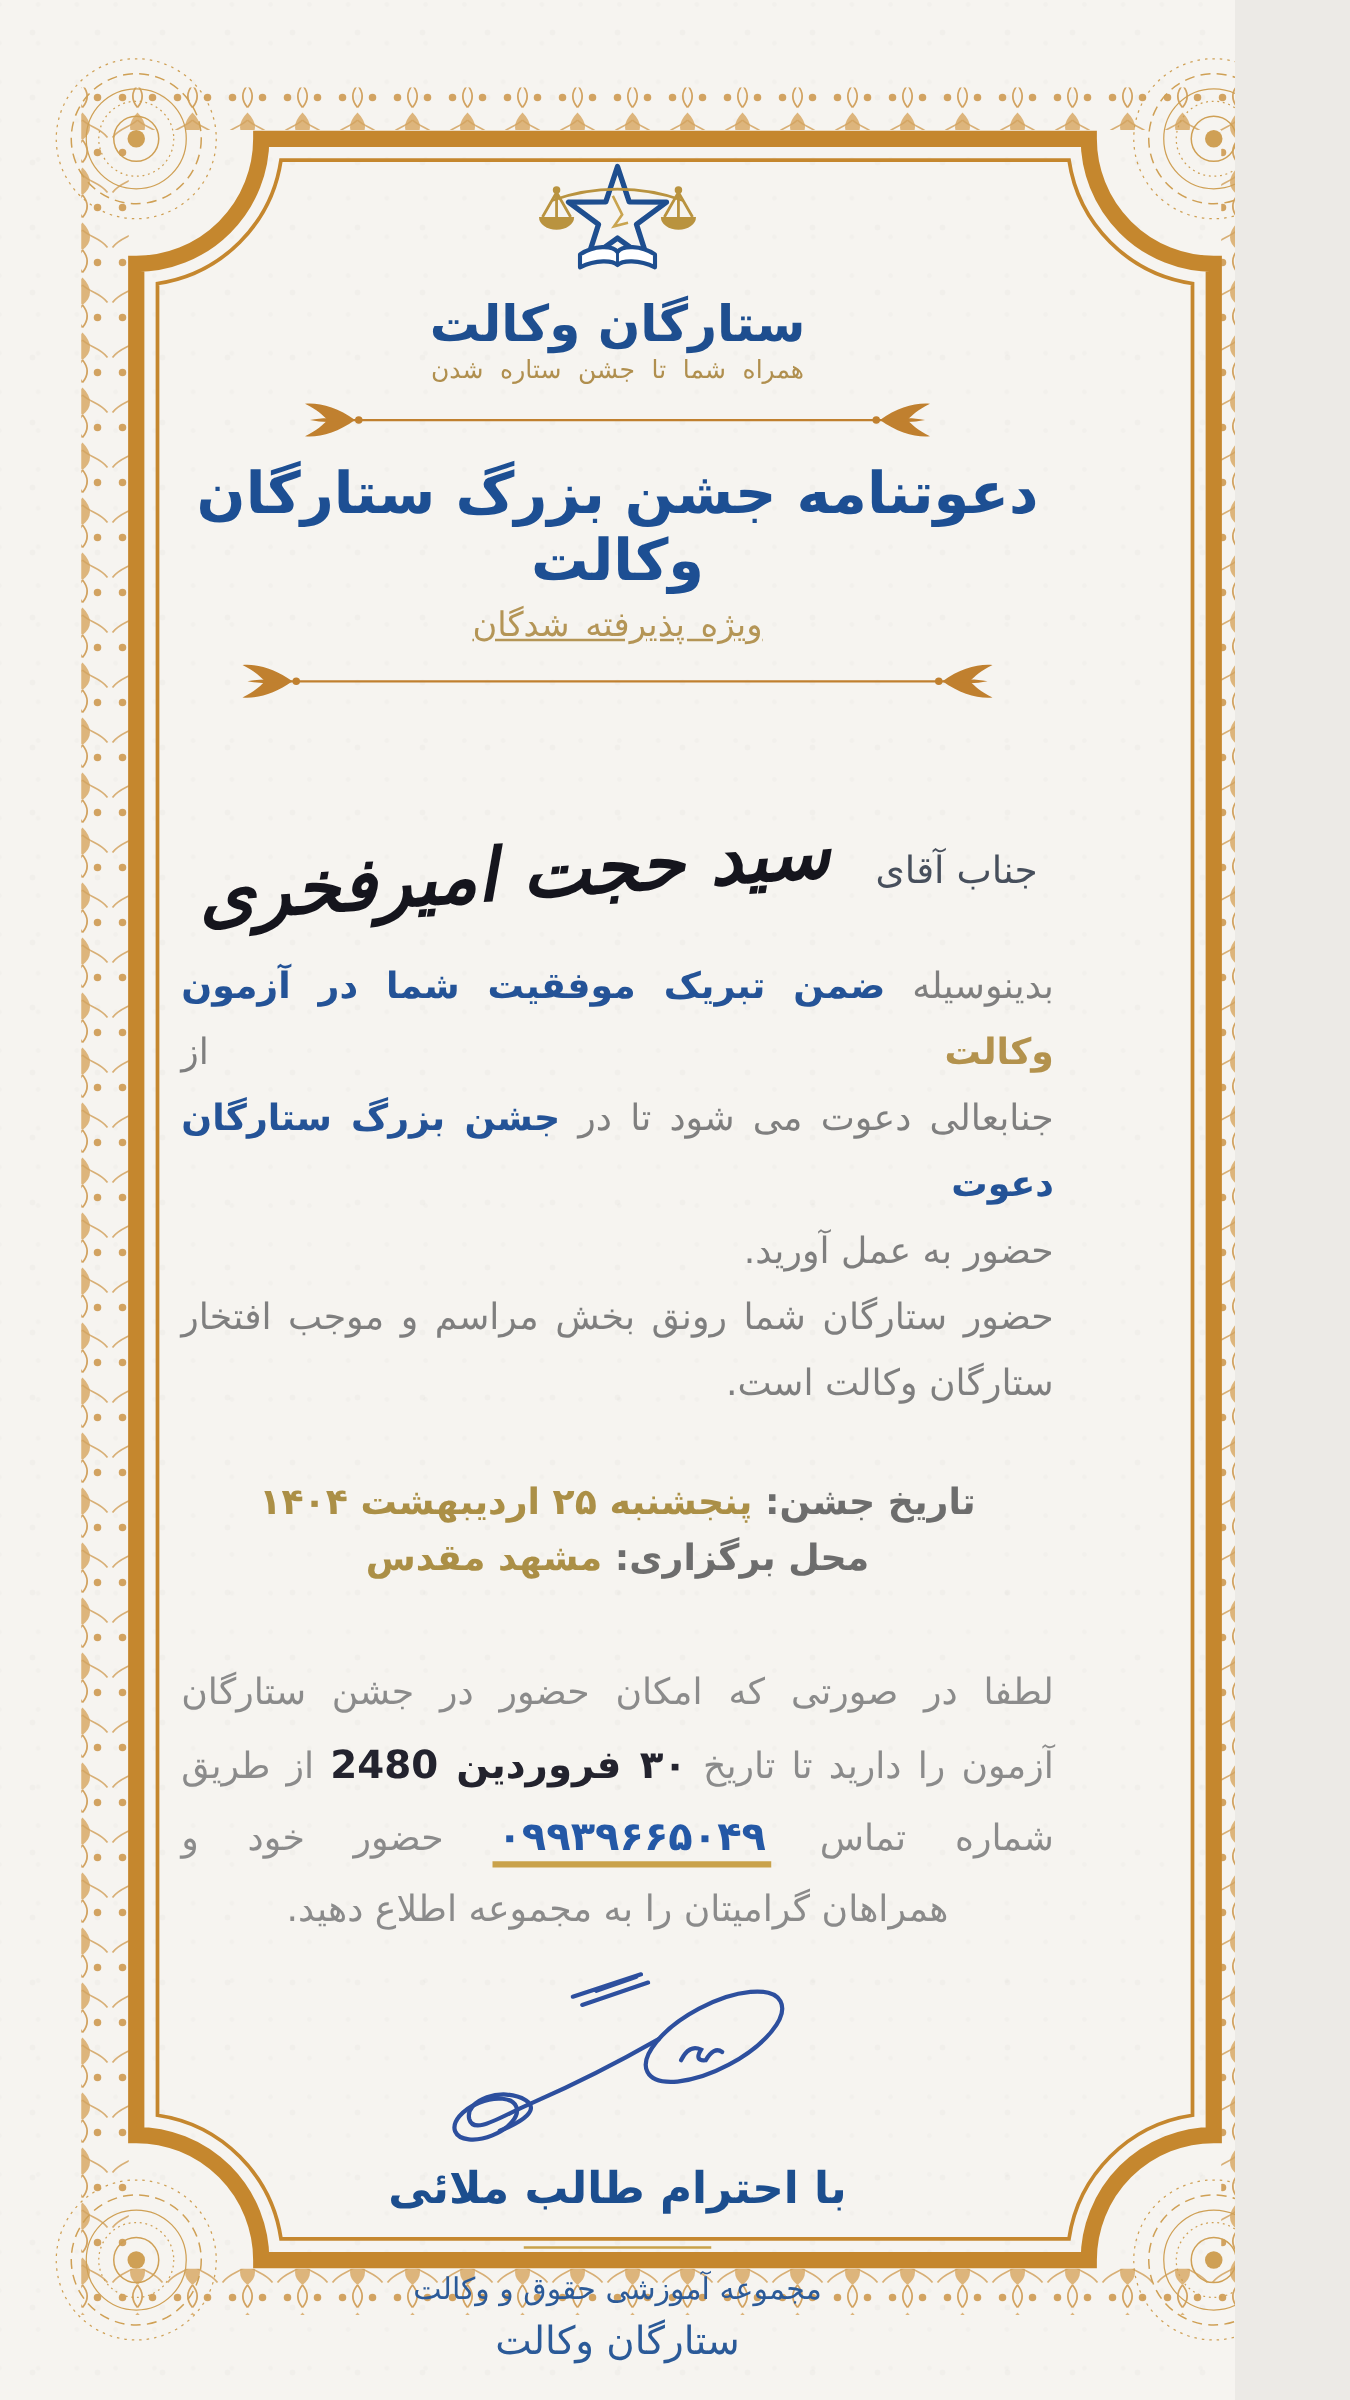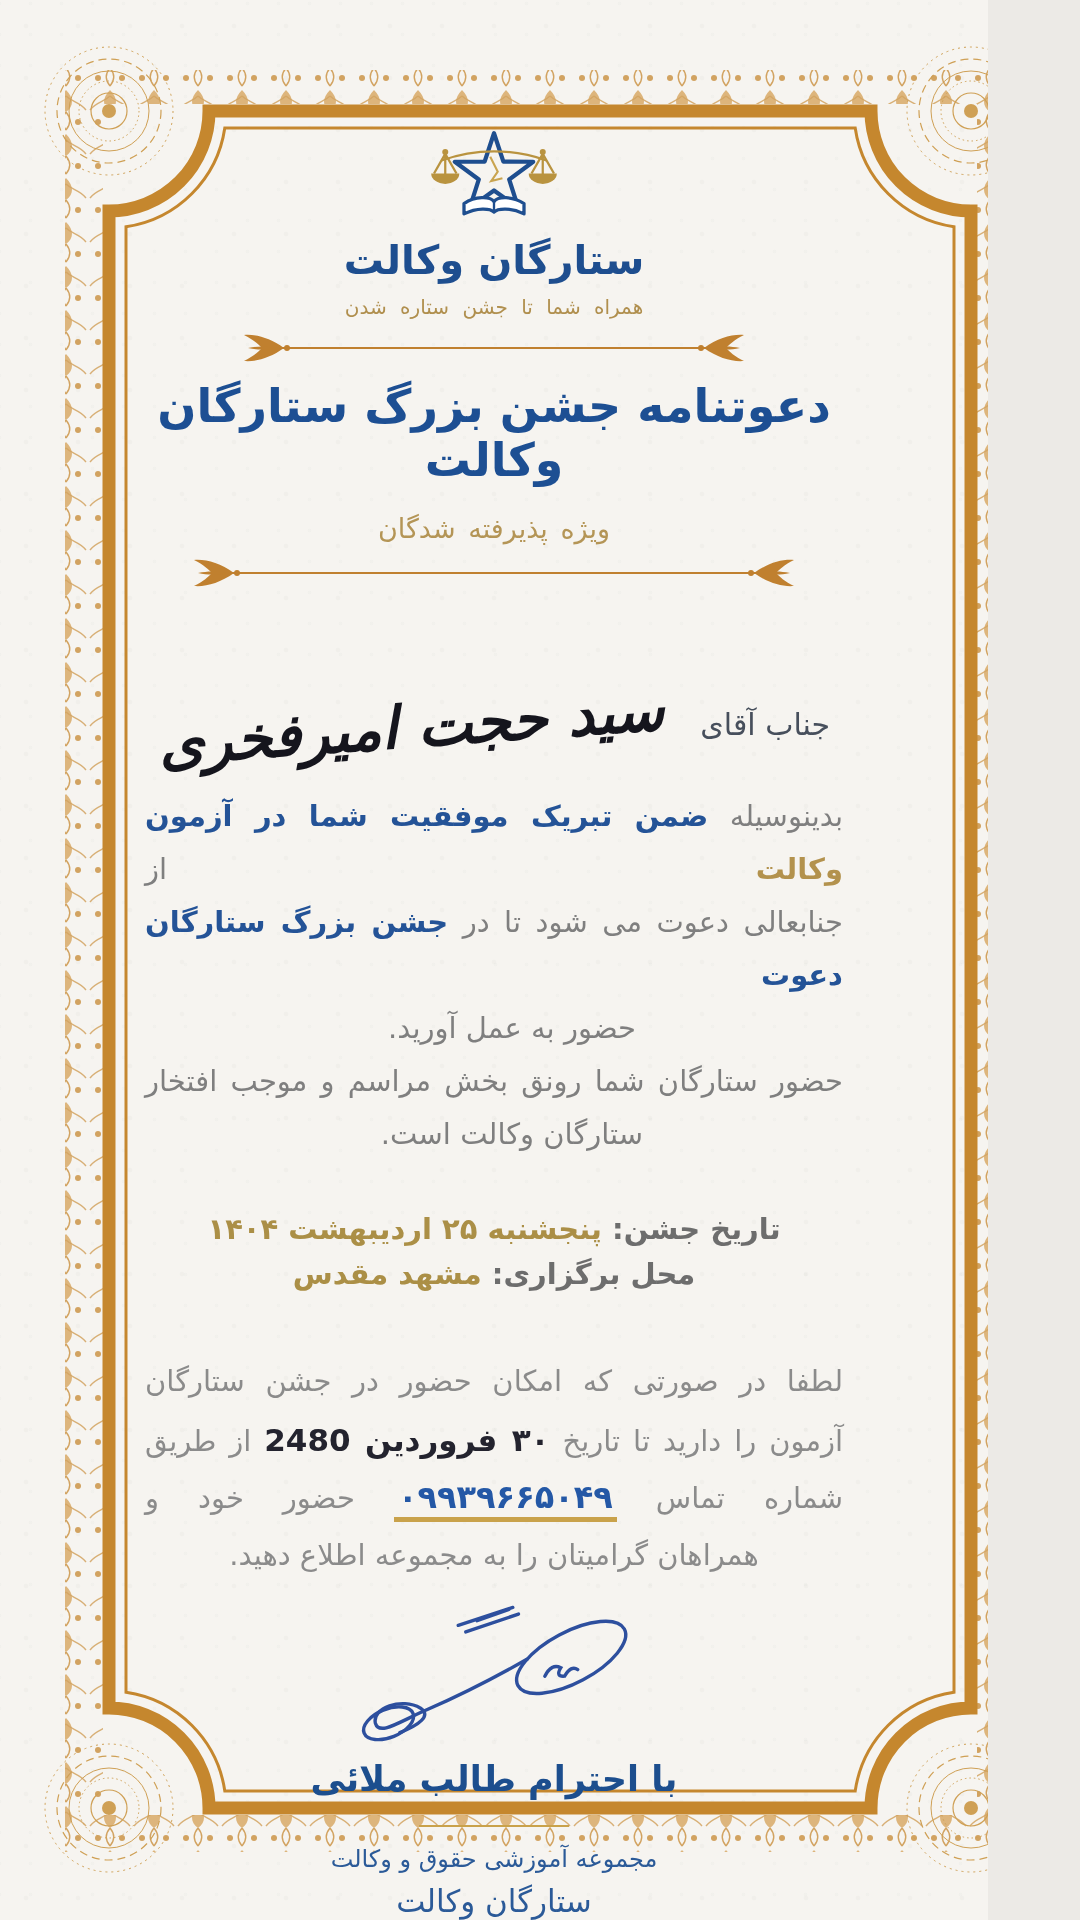--- a/index.html
+++ b/index.html
@@ -13,33 +13,33 @@
     background-size:52px 52px, 31px 31px;
     background-position:0 0, 15px 19px;
   }
   .frame-svg{position:absolute;inset:0;pointer-events:none;}
   .content{
     position:absolute;left:145px;right:145px;top:116px;bottom:120px;
     direction:rtl;text-align:center;color:#7f7f7f;
   }
   .logo{display:block;margin:6px auto 0;}
   .brand{font-size:40px;font-weight:bold;color:#1e4e8f;margin-top:10px;}
-  .tagline{font-size:20px;color:#b08f4e;margin-top:12px;word-spacing:7px;letter-spacing:1px;}
+  .tagline{font-size:20px;color:#b08f4e;word-spacing:7px;letter-spacing:1px;}
   .divider{display:block;margin:14px auto 0;}
   .title{font-size:46px;font-weight:800;color:#1d4f93;margin-top:16px;letter-spacing:-1px;}
-  .subtitle{font-size:27px;color:#b49556;margin-top:26px;word-spacing:4px;}
+  .subtitle{font-size:27px;color:#b49556;margin-top:10px;word-spacing:4px;text-decoration:underline;}
   .name-row{display:flex;justify-content:center;align-items:flex-end;gap:36px;margin-top:58px;height:110px;}
   .salutation{font-size:30px;color:#474f5c;padding-bottom:14px;}
   .calligraphy{
     font-family:"DejaVu Serif","Liberation Serif",serif;font-style:italic;font-weight:bold;
     font-size:58px;color:#15151d;transform:rotate(-4deg);line-height:1;
   }
   .para{margin-top:34px;font-size:29px;line-height:1.83;color:#7f7f7f;}
   .stretch{text-align:justify;text-align-last:justify;text-justify:inter-word;}
-  .left-line{text-align:center;margin-left:36px;}
+  .left-line{text-align:right;margin-left:36px;}
   .b-blue{color:#245397;font-weight:bold;}
   .b-gold{color:#b3924d;font-weight:bold;}
   .event{margin-top:46px;font-size:29px;font-weight:bold;line-height:1.55;}
   .event .lbl{color:#6d6d6d;}
   .event .val{color:#ab8f46;}
   .rsvp{margin-top:56px;font-size:29px;line-height:1.95;color:#8b8b8b;}
   .rsvp .deadline{color:#23232e;font-weight:bold;font-size:31px;}
   .phone-link{
     color:#2458a6;font-weight:bold;font-size:32px;text-decoration:none;
     border-bottom:5px solid #c9a24b;padding:0 4px 1px;display:inline-block;line-height:1.15;

